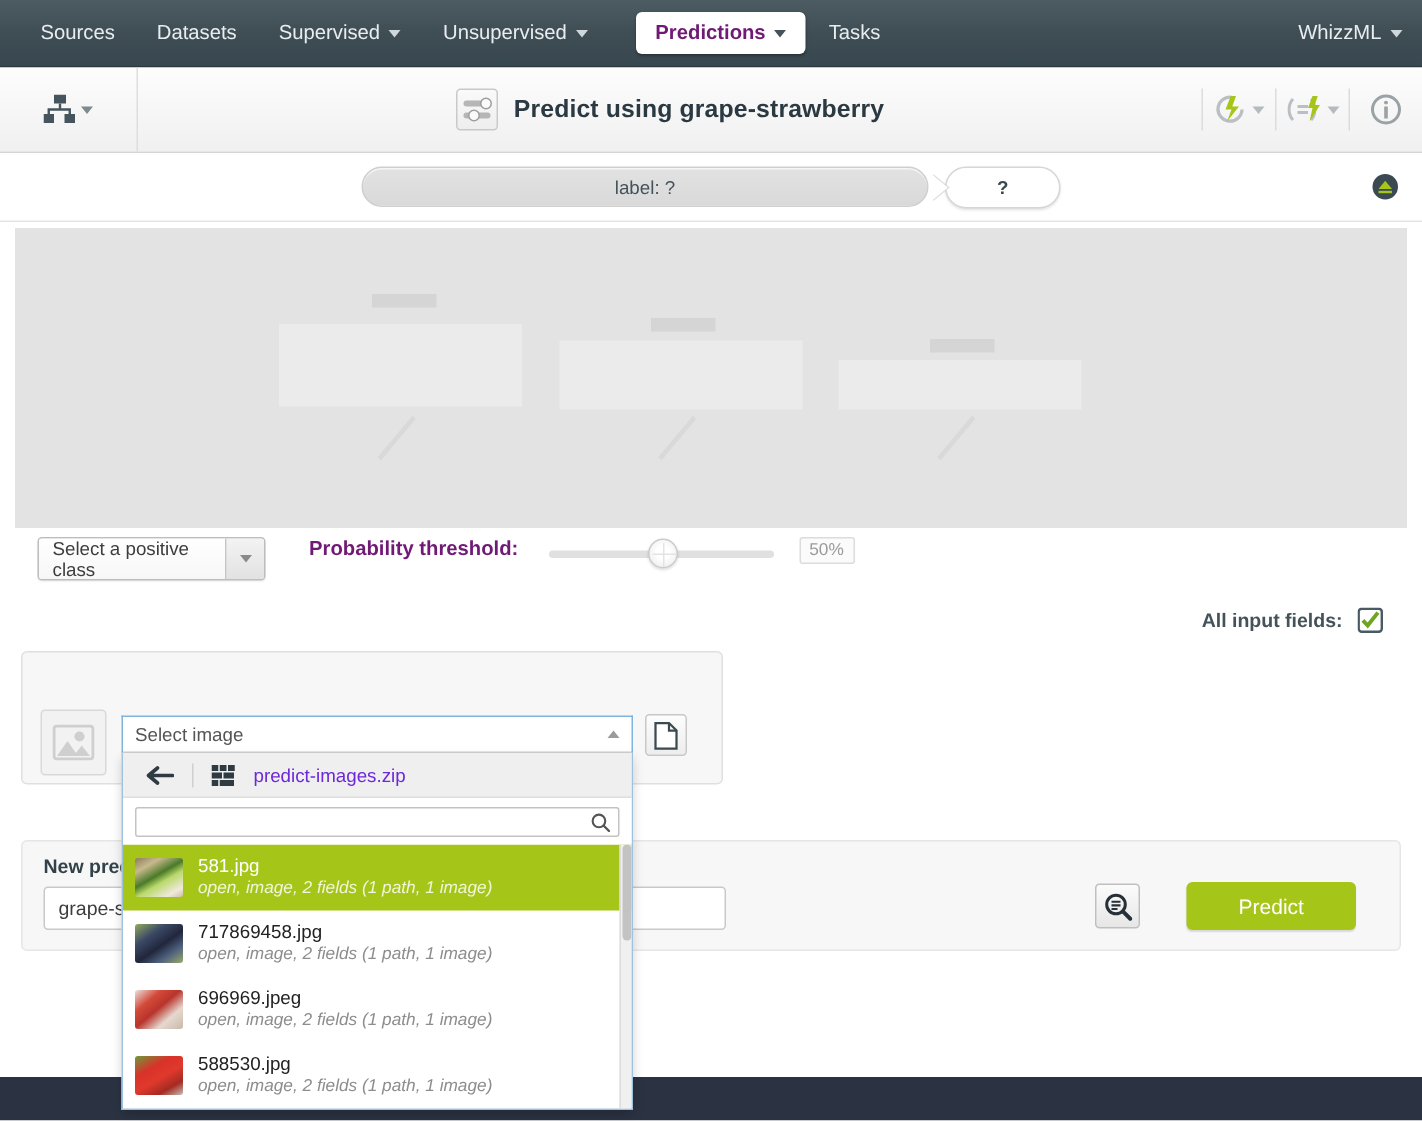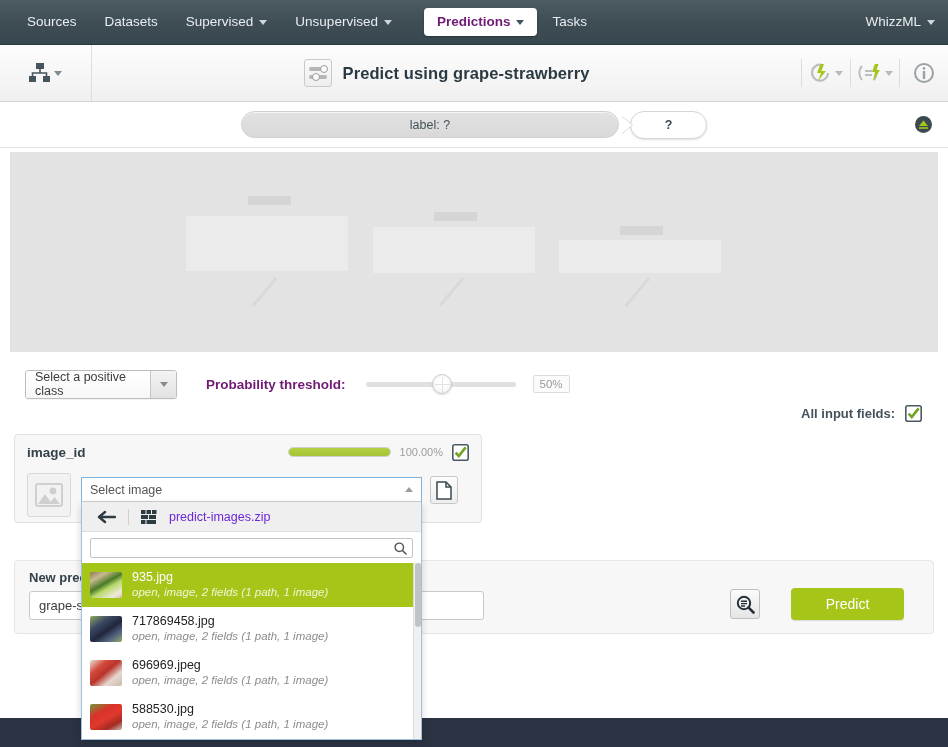--- a/index.html
+++ b/index.html
@@ -83,21 +83,21 @@
     box-shadow:0 1px 2px rgba(0,0,0,.12);
   }
   .collapse-icon { position:absolute; right:15px; top:13px; cursor:pointer;}
 
   .chartarea { position:relative; height:200px; margin:4px 10px 0 10px; background:#e3e3e3; }
   .ph-bar { position:absolute; background:#ebebeb; }
   .ph-lbl { position:absolute; background:#d5d5d5; height:9px; }
   .ph-tick { position:absolute; width:3px; background:#d9d9d9; transform:rotate(40deg); }
 
   
-  .controls { position:absolute; left:0; top:358px; width:772px; height:52px; display:flex; align-items:center; padding-left:25px;}
+  .controls { position:absolute; left:0; top:358px; width:772px; height:52px; display:flex; align-items:flex-start; padding-left:25px;}
   .sel-class {
     width:152px;height:29px;display:flex;align-items:stretch;
     border:1px solid #bdbdbd;border-radius:3px;overflow:hidden;background:#fff;
     box-shadow:0 1px 1px rgba(0,0,0,.05);
   }
   .sel-class .txt { flex:1; display:flex;align-items:center;padding-left:9px;font-size:12.5px;color:#3d3d3d;
                     background:linear-gradient(to bottom,#ffffff,#f7f7f7);}
   .sel-class .btn { width:26px;display:flex;align-items:center;justify-content:center;
                     background:linear-gradient(to bottom,#f3f3f3,#e2e2e2); border-left:1px solid #c6c6c6;}
   .caret-dk { width:0;height:0;border-left:4px solid transparent;border-right:4px solid transparent;border-top:5px solid #8a8a8a;}
@@ -317,33 +317,20 @@
 
   <div class="allfields">
     <span>All input fields:</span>
     <svg width="17" height="17" viewBox="0 0 17 17">
       <rect x="0.8" y="0.8" width="15.4" height="15.4" rx="2" fill="#fff" stroke="#4a5a63" stroke-width="1.6"></rect>
       <path d="M3.6 8.6 L6.8 12 L13.6 3.4" stroke="#6fa520" stroke-width="2.6" fill="none"></path>
     </svg>
   </div>
 
   <div class="fieldcard">
-    <div class="fc-head">
-      <div class="fc-name">image_id</div>
-      <div class="fc-right">
-        <div class="pbar">
-            <span style="width:100%"></span>
-          </div>
-        <div class="pct">100.00%</div>
-        <svg width="17" height="17" viewBox="0 0 17 17">
-          <rect x="0.8" y="0.8" width="15.4" height="15.4" rx="2" fill="#fff" stroke="#4a5a63" stroke-width="1.6"></rect>
-          <path d="M3.6 8.6 L6.8 12 L13.6 3.4" stroke="#6fa520" stroke-width="2.6" fill="none"></path>
-        </svg>
-      </div>
-    </div>
     <div class="thumb-box">
       <svg width="28" height="24" viewBox="0 0 28 24">
         <rect x="1" y="1" width="26" height="22" rx="2" fill="none" stroke="#cfcfcf" stroke-width="2"></rect>
         <circle cx="18" cy="8" r="3.4" fill="#cfcfcf"></circle>
         <path d="M3 21 L10 11 L17 21 Z" fill="#cfcfcf"></path>
         <path d="M14 21 L19.5 14 L25 21 Z" fill="#cfcfcf"></path>
       </svg>
     </div>
   </div>
 
@@ -399,21 +386,21 @@
           <svg width="13" height="13" viewBox="0 0 13 13">
             <circle cx="5.3" cy="5.3" r="4.2" fill="none" stroke="#555" stroke-width="1.4"></circle>
             <path d="M8.5 8.5 L12 12" stroke="#555" stroke-width="1.6" stroke-linecap="round"></path>
           </svg>
         </div>
       </div>
       <div class="dd-list">
         <div class="dd-item sel">
           <div class="tn" style="background-image:linear-gradient(150deg,#8a7a5c 0%,#c9b98e 22%,#4a7a28 45%,#b9d96a 60%,#efe9dc 85%,#cdbfa6 100%)"></div>
           <div class="meta">
-            <div class="nm">935.jpg</div>
+            <div class="nm">581.jpg</div>
             <div class="sub">open, image, 2 fields (1 path, 1 image)</div>
           </div>
         </div>
         <div class="dd-item">
           <div class="tn" style="background-image:linear-gradient(145deg,#93ab5e 0%,#3c4a66 30%,#21263c 55%,#4d5f7d 75%,#9aab6b 100%)"></div>
           <div class="meta">
             <div class="nm">717869458.jpg</div>
             <div class="sub">open, image, 2 fields (1 path, 1 image)</div>
           </div>
         </div>

